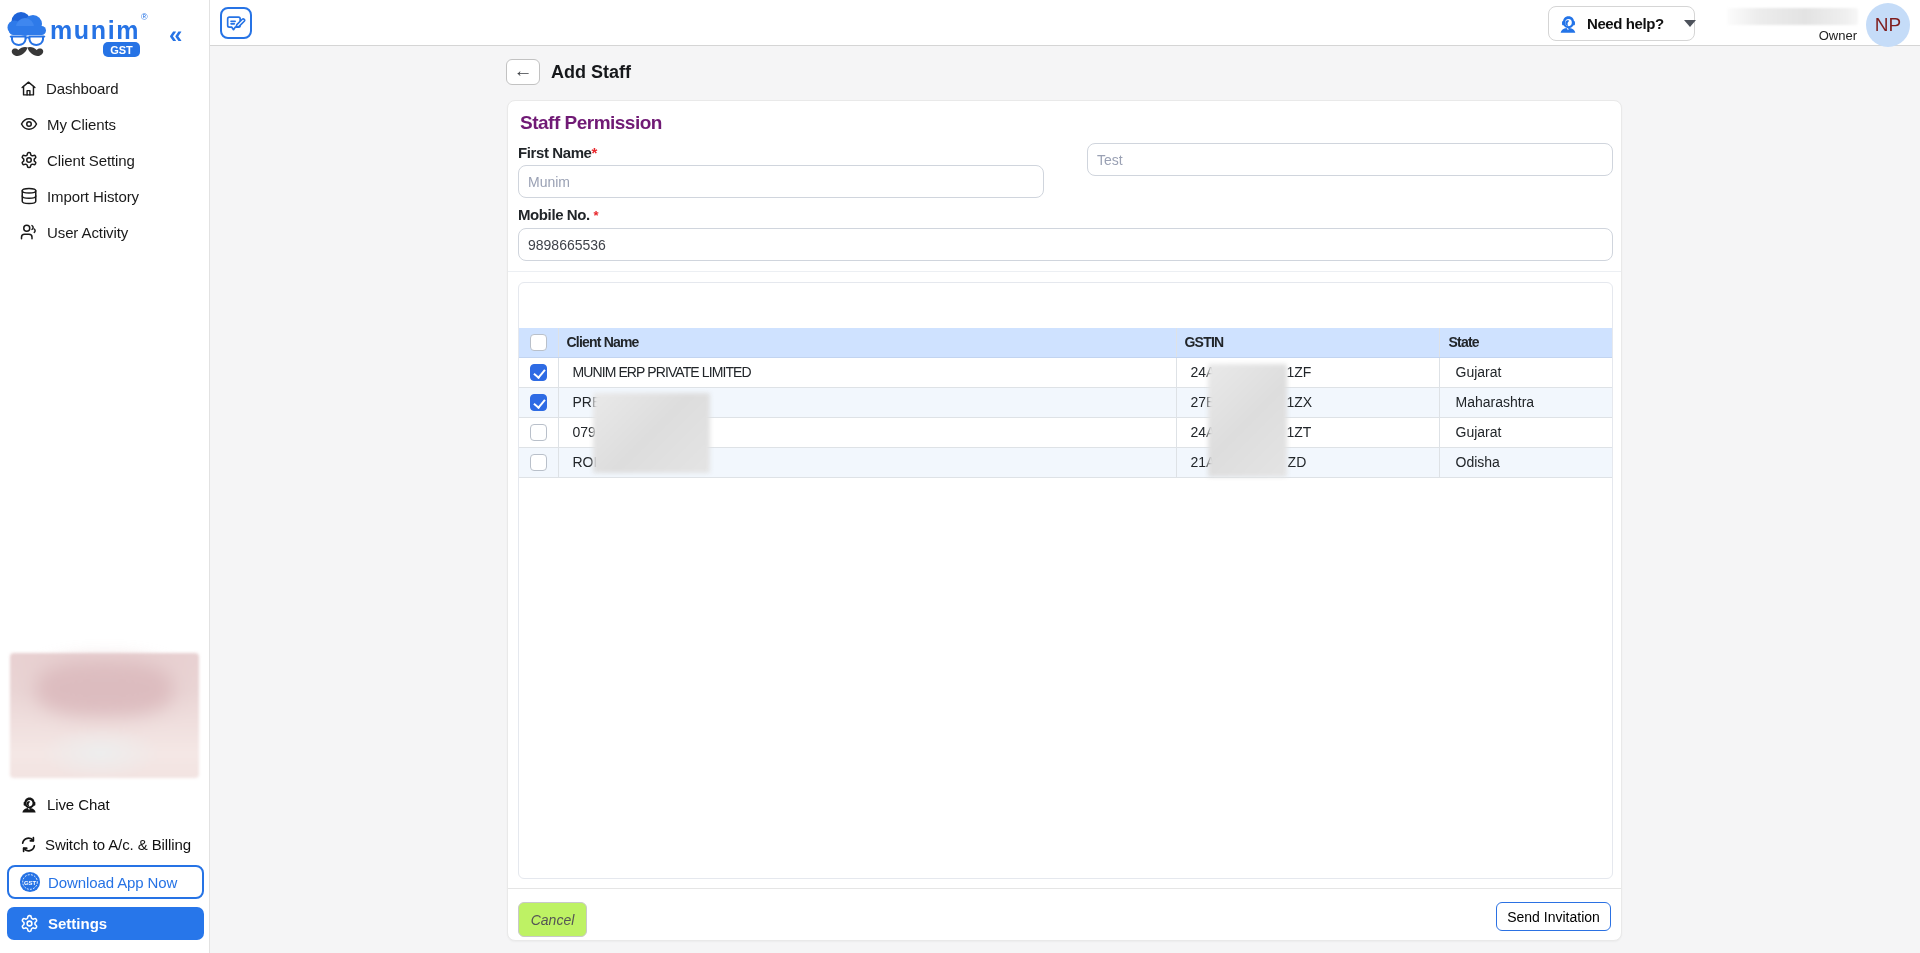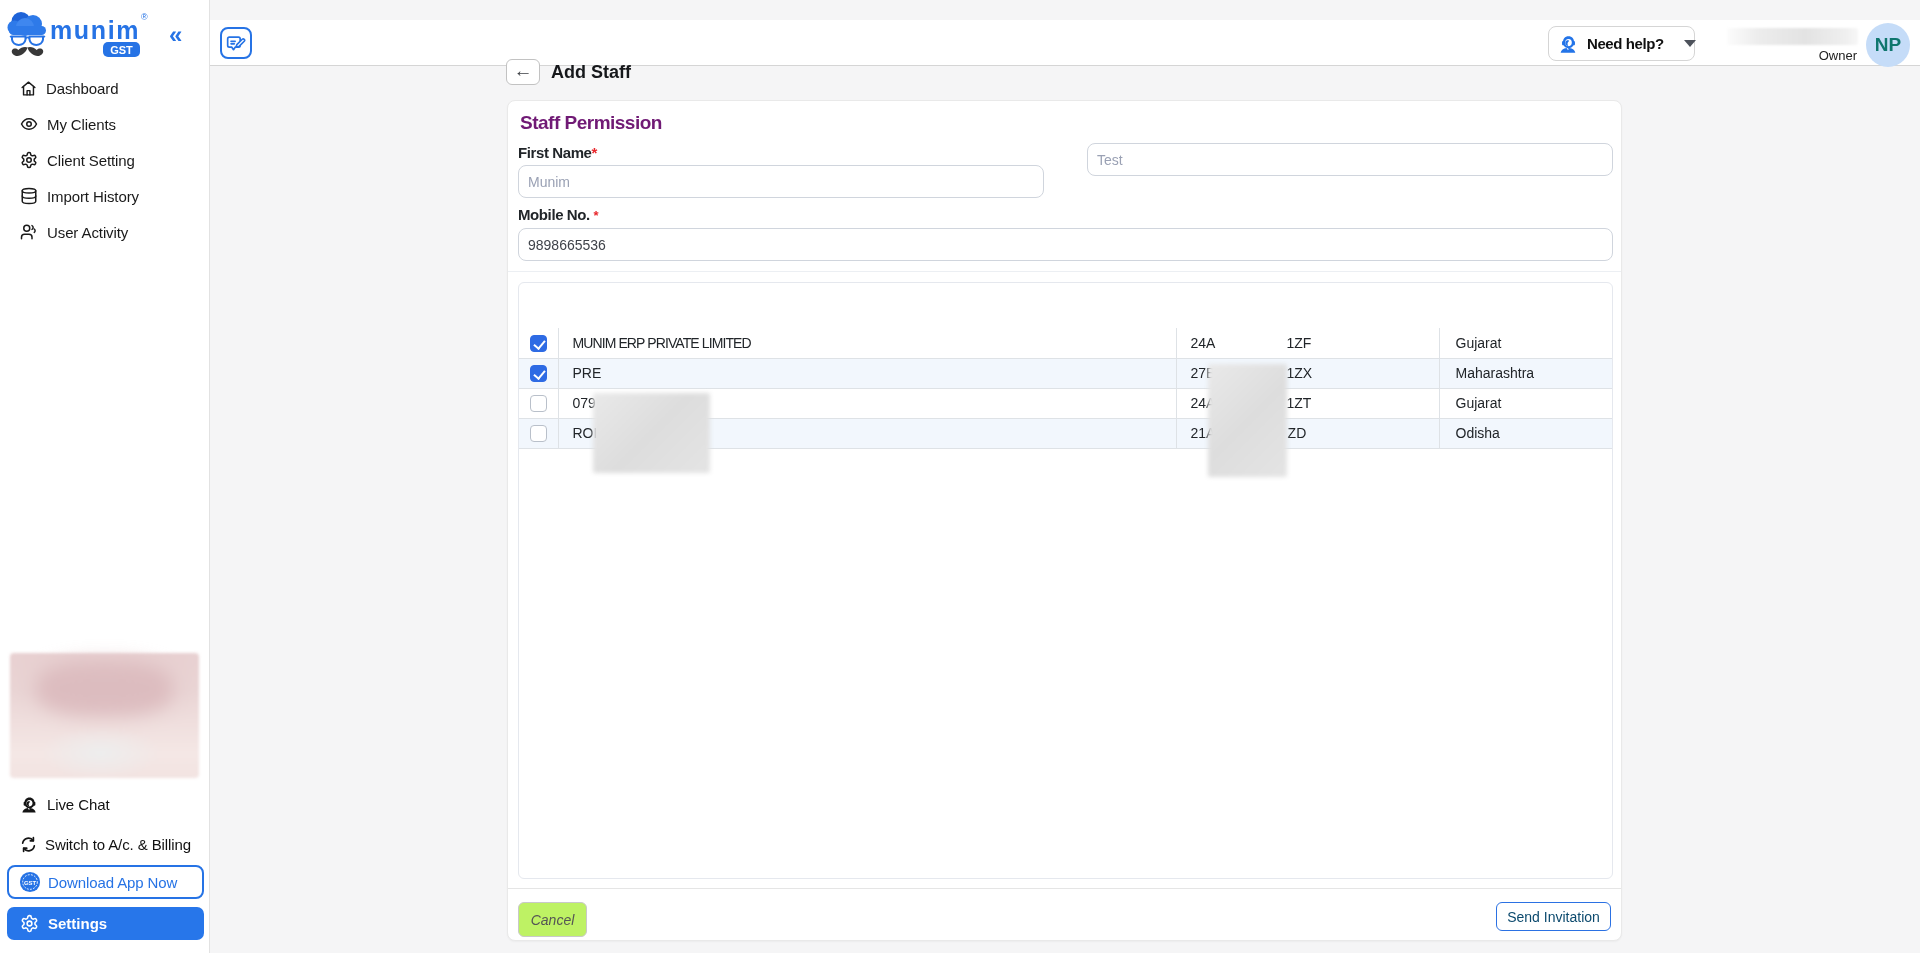--- a/index.html
+++ b/index.html
@@ -17,29 +17,29 @@
   background:
    radial-gradient(ellipse 80px 35px at 48% 80%, #ededed 0%, rgba(237,231,231,0) 75%),
    linear-gradient(180deg, #e8d0d1 0%, #e9d4d4 30%, #efdedd 55%, #f4e7e5 80%, #f2e3e1 100%);
   filter:blur(1.5px); }
 .promo:before { content:""; position:absolute; left:14%; top:6%; width:72%; height:44%; background:#dcbcbf; border-radius:40%; filter:blur(9px); }
 .sb-item { position:absolute; left:20px; display:flex; align-items:center; gap:8px; font-size:15px; letter-spacing:-0.1px; color:#111; }
 .dl-btn { position:absolute; left:7px; top:865px; width:197px; height:34px; border:2px solid #2673e5; border-radius:8px; background:#fff; display:flex; align-items:center; gap:7px; padding-left:10px; color:#2673e5; font-size:15px; letter-spacing:-0.1px; }
 .settings-btn { position:absolute; left:7px; top:907px; width:197px; height:33px; border-radius:7px; background:#2776ea; display:flex; align-items:center; gap:9px; padding-left:13px; color:#fff; font-size:15px; font-weight:700; }
 
 .main { position:relative; flex:1; }
-.topbar { position:absolute; top:0; left:0; right:0; height:46px; background:#fff; border-bottom:1px solid #d5d5d5;margin-top:20px; }
+.topbar { position:absolute; top:0; left:0; right:0; height:46px; background:#fff; border-bottom:1px solid #d5d5d5; }
 .fb-btn { position:absolute; left:10px; top:7px; width:32px; height:32px; border:2px solid #2673e5; border-radius:8px; background:#fff; display:flex; align-items:center; justify-content:center; }
 .help-btn { position:absolute; left:1338px; top:6px; width:147px; height:35px; border:1px solid #d5d5d5; border-radius:8px; background:#fff; display:flex; align-items:center; padding-left:9px; gap:8px; }
 .help-btn svg { flex:0 0 auto; }
 .help-btn .txt { font-size:15px; font-weight:600; color:#111; white-space:nowrap; letter-spacing:-0.4px; }
 .help-btn .caret { width:0; height:0; border-left:6px solid transparent; border-right:6px solid transparent; border-top:7px solid #4d525b; margin-left:12px; }
 .blur-name { position:absolute; left:1517px; top:8px; width:131px; height:17px; background:linear-gradient(90deg,#fcfcfc,#ececec 25%,#e3e3e3 60%,#efefef 90%,#f7f7f7); border-radius:2px; filter:blur(1.2px); }
 .owner { position:absolute; left:1517px; top:28px; width:130px; text-align:right; font-size:13px; color:#222; }
-.avatar { position:absolute; left:1656px; top:3px; width:44px; height:44px; border-radius:50%; background:#c5dcf8; display:flex; align-items:center; justify-content:center; color:#0f766e; font-size:19px; font-weight:700; }
+.avatar { position:absolute; left:1656px; top:3px; width:44px; height:44px; border-radius:50%; background:#c5dcf8; display:flex; align-items:center; justify-content:center; color:#7f1d1d; font-size:19px; font-weight:400; }
 
 .content { position:absolute; top:46px; left:0; right:0; bottom:0; }
 .page-head { position:absolute; top:13px; left:296px; display:flex; align-items:center; }
 .back-btn { width:34px; height:26px; border:1px solid #c2c2c2; border-radius:6px; background:#fff; color:#3a3d42; font-size:19px; display:flex; align-items:center; justify-content:center; padding-bottom:2px; }
 .page-title { margin-left:11px; font-size:18px; font-weight:700; color:#16181b; }
 .card { position:absolute; left:297px; top:54px; width:1115px; height:841px; background:#fff; border:1px solid #e9e9e9; border-radius:8px; box-shadow:0 1px 2px rgba(0,0,0,.04); }
 .card h2 { position:absolute; left:12px; top:11px; font-size:19px; font-weight:600; letter-spacing:-0.5px; color:#701a75; }
 .fgrid { position:absolute; left:10px; top:42px; width:1095px; }
 .frow { display:flex; gap:43px; margin-bottom:7px; }
 .field { flex:1; }
@@ -65,21 +65,21 @@
 table.ct .c-state { padding-left:16px; }
 tr.alt td { background:#f2f7fd; }
 .gsp { display:inline-block; width:71px; }
 .cb { display:inline-block; width:17px; height:17px; border:1px solid #b9c0ca; border-radius:4px; background:#fff; vertical-align:middle; }
 .cb.on { background:#2e6be4; border-color:#2e6be4; position:relative; }
 .cb.on:after { content:""; position:absolute; left:5px; top:2px; width:5px; height:9px; border:solid #fff; border-width:0 2px 2px 0; transform:rotate(40deg); }
 .blur-patch { position:absolute; background:linear-gradient(135deg,#e9e9e9,#dddddd 50%,#e4e4e4); filter:blur(2px); border-radius:2px; }
 
 .cfoot { position:absolute; left:0; top:787px; width:100%; height:53px; border-top:1px solid #e5e5e5; }
 .btn-cancel { position:absolute; left:10px; top:13px; width:69px; height:35px; border:1px solid #c9c9c9; border-radius:6px; background:#bef264; color:#555; font-size:14px; font-family:"Liberation Sans",sans-serif;font-style:italic; }
-.btn-send { position:absolute; right:10px; top:13px; width:115px; height:29px; border:1px solid #2b71e3; border-radius:6px; background:#fff; color:#0c4a6e; font-size:14px; font-family:"Liberation Sans",sans-serif; }
+.btn-send { position:absolute; right:10px; top:13px; width:115px; height:29px; border:1px solid #2b71e3; border-radius:6px; background:#fff; color:#000000; font-size:14px; font-family:"Liberation Sans",sans-serif; }
 </style>
 </head>
 <body>
 <div class="app">
   <aside class="sidebar">
     <div class="logo-row">
       <svg width="160" height="62" viewBox="0 0 160 62">
         <g>
           <circle cx="21" cy="21.5" r="9.5" fill="#1e63d8"></circle>
           <circle cx="33" cy="24" r="9" fill="#2e7ae9"></circle>
@@ -228,20 +228,26 @@
             <div class="field">
               <label>Mobile No. <span class="req" style="font-size:13px;">*</span></label>
               <input value="9898665536" style="">
             </div>
           </div>
         </div>
         <div class="hr"></div>
         <div class="sc-box">
           <table class="ct">
             <tbody>
+                <tr>
+              <th class="c-cb"><span class="cb"></span></th>
+              <th class="c-name">Client Name</th>
+              <th class="c-gstin">GSTIN</th>
+              <th class="c-state">State</th>
+            </tr>
             <tr>
               <td class="c-cb"><span class="cb on"></span></td>
               <td class="c-name" style="letter-spacing:-0.9px;">MUNIM ERP PRIVATE LIMITED</td>
               <td class="c-gstin">24A<span class="gsp"></span>1ZF</td>
               <td class="c-state">Gujarat</td>
             </tr>
             <tr class="alt">
               <td class="c-cb"><span class="cb on"></span></td>
               <td class="c-name">PRE</td>
               <td class="c-gstin">27B<span class="gsp"></span>1ZX</td>

